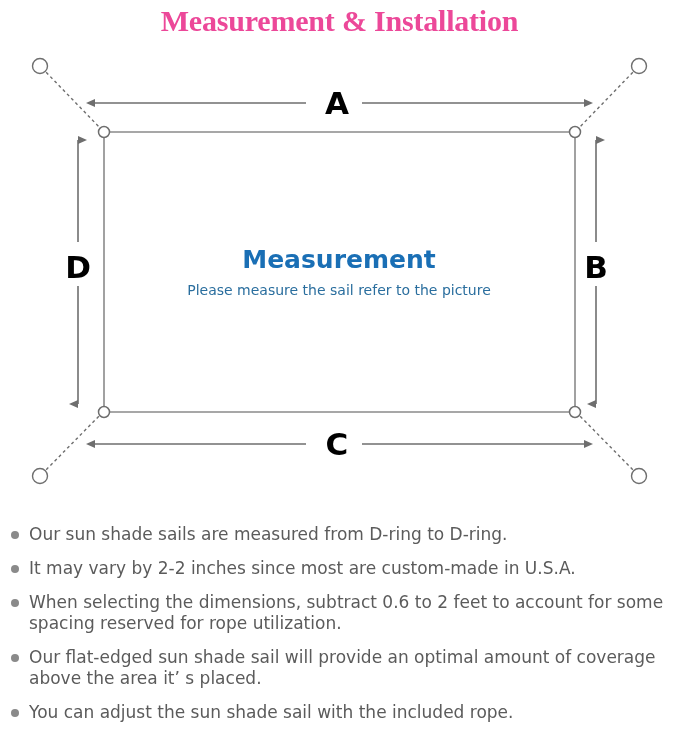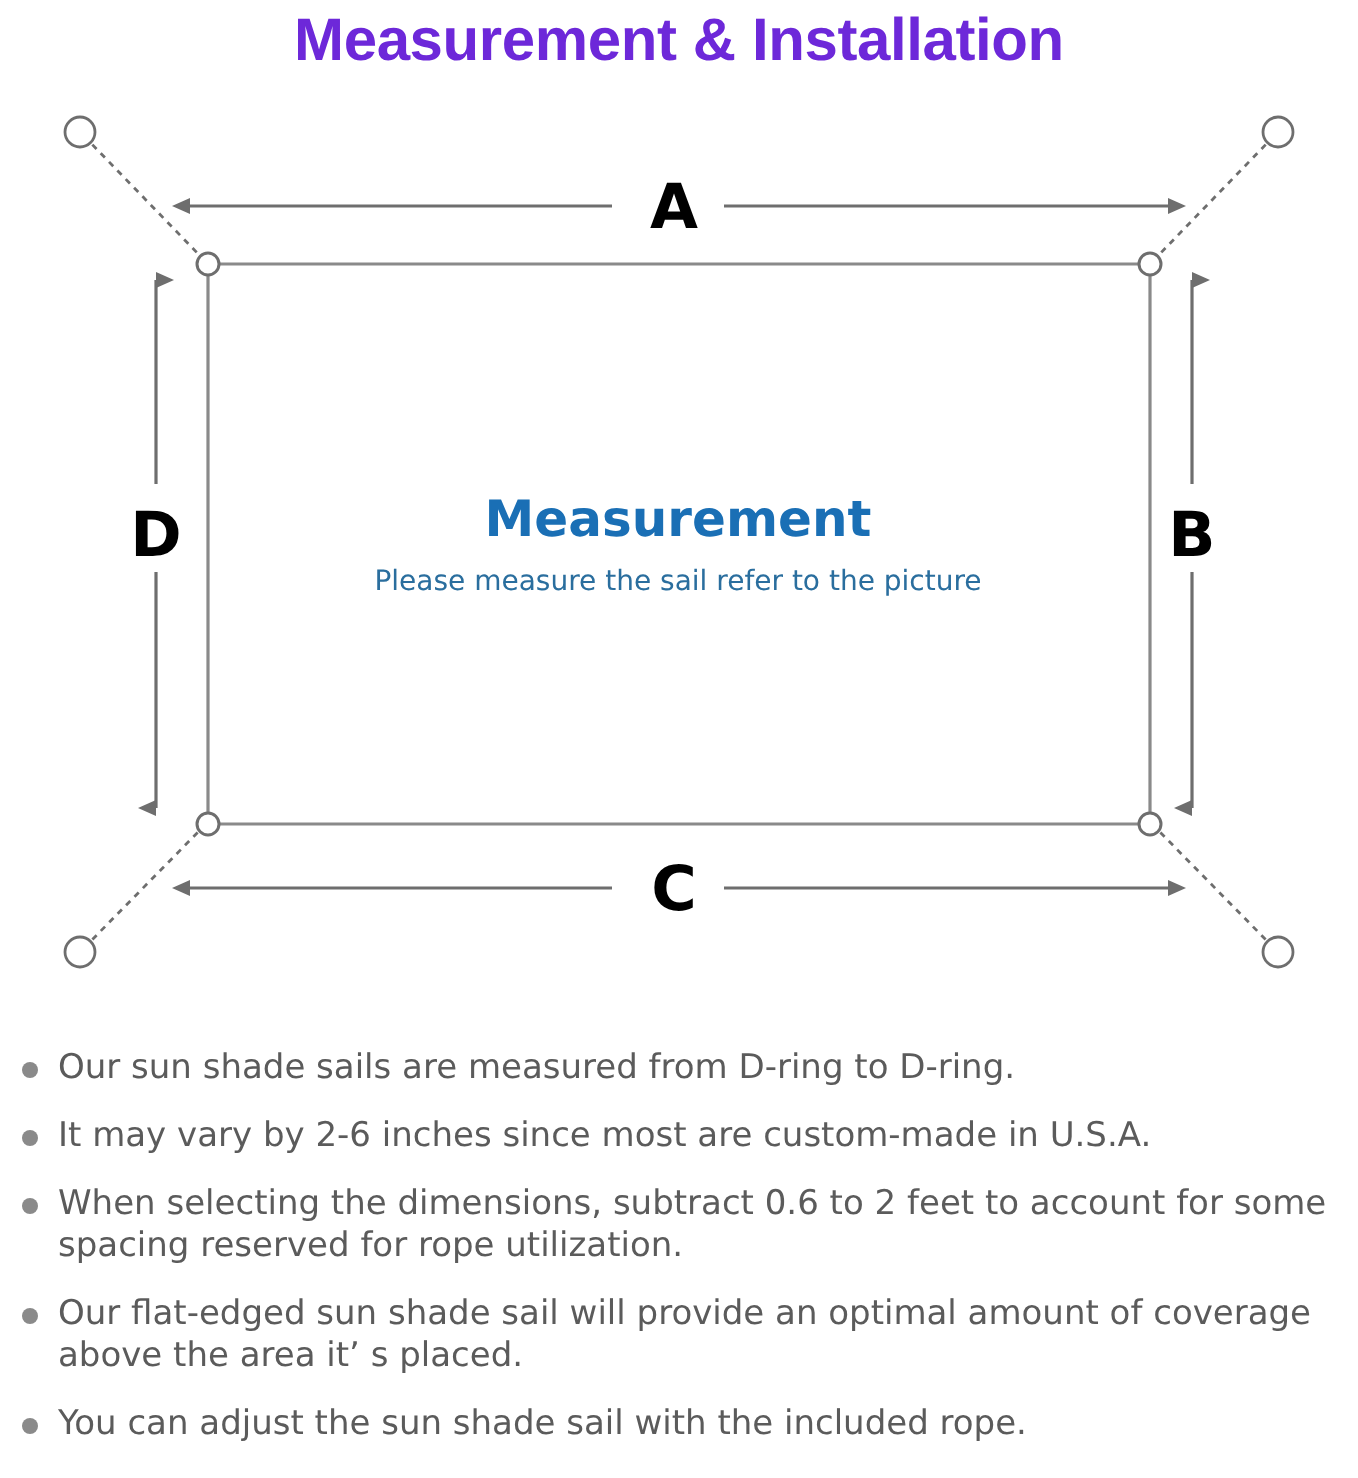--- a/index.html
+++ b/index.html
@@ -15,24 +15,24 @@
     position: relative;
   }
 
   
   #page-title {
     position: absolute;
     left: 0;
     top: 0;
     width: 679px;
     text-align: center;
-    font-family: Liberation Sans, sans-serif;
+    font-family: Liberation Serif, serif;
     font-size: 30px;
     font-weight: bold;
-    color: #6d28d9;
+    color: #ec4899;
     letter-spacing: -0.2px;
     line-height: 38px;
     padding-top: 2px;
   }
 
   
   #diagram-area {
     position: absolute;
     left: 0;
     top: 46px;
@@ -166,21 +166,21 @@
   </svg>
 </div>
 
 <div id="notes-list">
   <div class="note-item">
     <span class="note-bullet"></span>
     <span class="note-text">Our sun shade sails are measured from D-ring to D-ring.</span>
   </div>
   <div class="note-item">
     <span class="note-bullet"></span>
-    <span class="note-text">It may vary by 2-6 inches since most are custom-made in U.S.A.</span>
+    <span class="note-text">It may vary by 2-2 inches since most are custom-made in U.S.A.</span>
   </div>
   <div class="note-item">
     <span class="note-bullet"></span>
     <span class="note-text">When selecting the dimensions, subtract 0.6 to 2 feet to account for some spacing reserved for rope utilization.</span>
   </div>
   <div class="note-item">
     <span class="note-bullet"></span>
     <span class="note-text">Our flat-edged sun shade sail will provide an optimal amount of coverage above the area it’ s placed.</span>
   </div>
   <div class="note-item">

